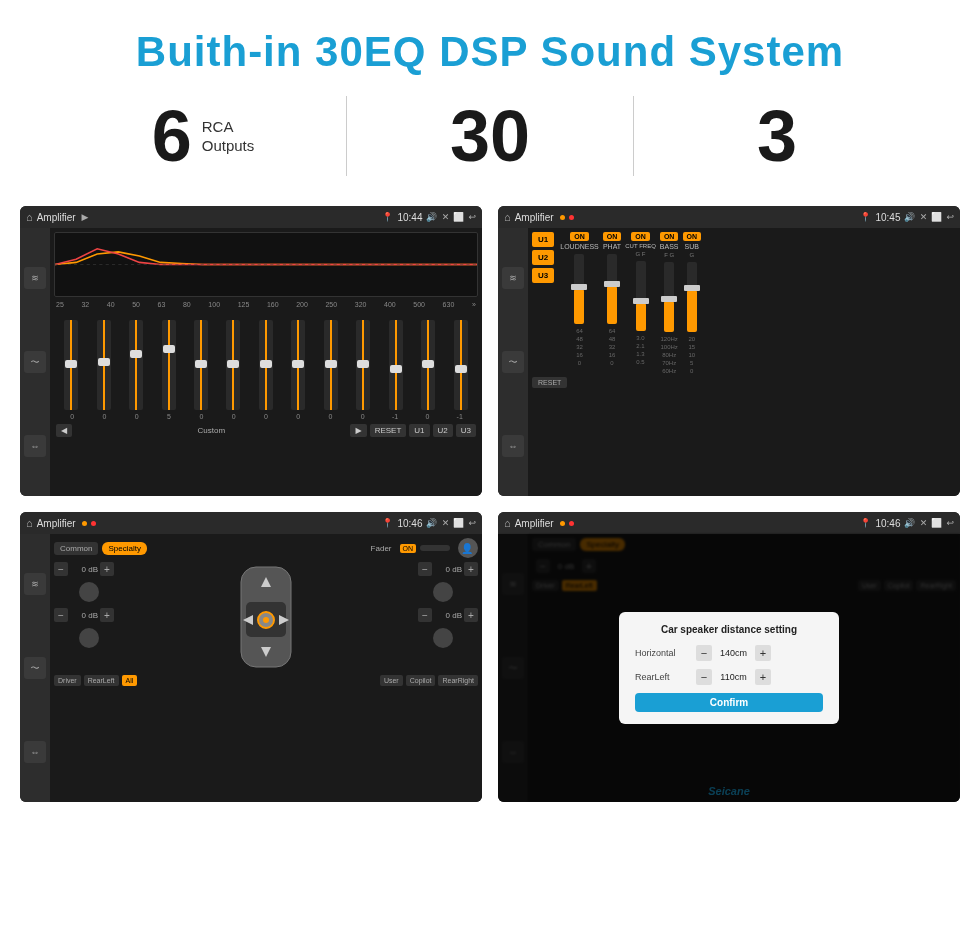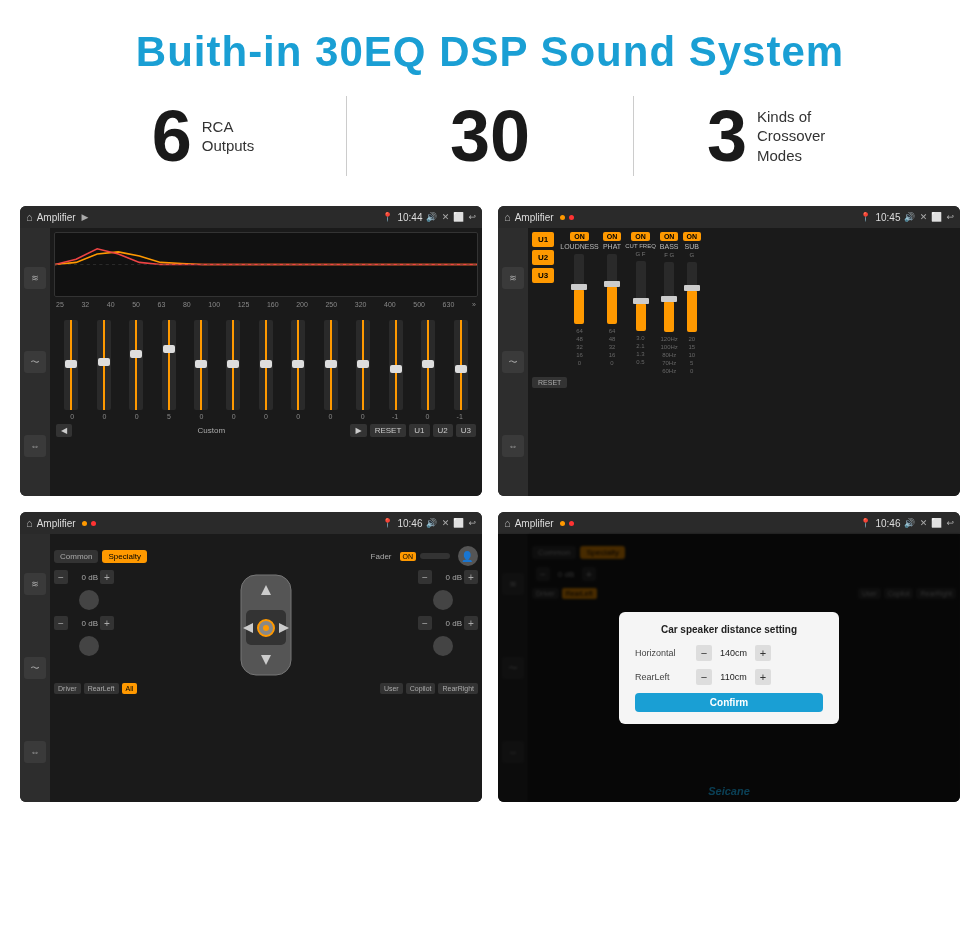--- a/index.html
+++ b/index.html
@@ -302,32 +302,32 @@
     .speaker-main {
       flex: 1;
       background: #1a1a1a;
       padding: 4px;
     }
     .spk-top {
       display: flex;
       align-items: center;
       gap: 4px;
       margin-bottom: 4px;
-      margin-top: 8px;
     }
     .spk-tab {
       background: #333;
       color: #aaa;
       font-size: 8px;
       padding: 2px 6px;
       border-radius: 3px;
     }
     .spk-tab.active {
       background: #f90;
       color: #000;
+      border-radius: 6px;
     }
     .fader-label { font-size: 8px; color: #aaa; margin-left: auto; margin-right: 4px; }
     .fader-on { background: #f90; color: #000; font-size: 7px; padding: 1px 3px; border-radius: 2px; }
     .fader-slider-h {
       width: 30px;
       height: 6px;
       background: #333;
       border-radius: 3px;
       position: relative;
     }
@@ -496,23 +496,20 @@
       <span>RCA</span><br><span>Outputs</span>
     </span>
   </div>
   <div class="stat-divider"></div>
   <div class="stat-item">
     <span class="stat-number">30</span>
   </div>
   <div class="stat-divider"></div>
   <div class="stat-item">
     <span class="stat-number">3</span>
-    <span class="stat-text">
-      <span>Kinds of</span><br><span>Crossover Modes</span>
-    </span>
   </div>
 </div>
 
 <div class="screens-grid">
 
   <div class="screen-card">
     <div class="status-bar">
       <span class="sb-home">⌂</span>
       <span class="sb-title">Amplifier</span>
       <span class="sb-icon">▶</span>

